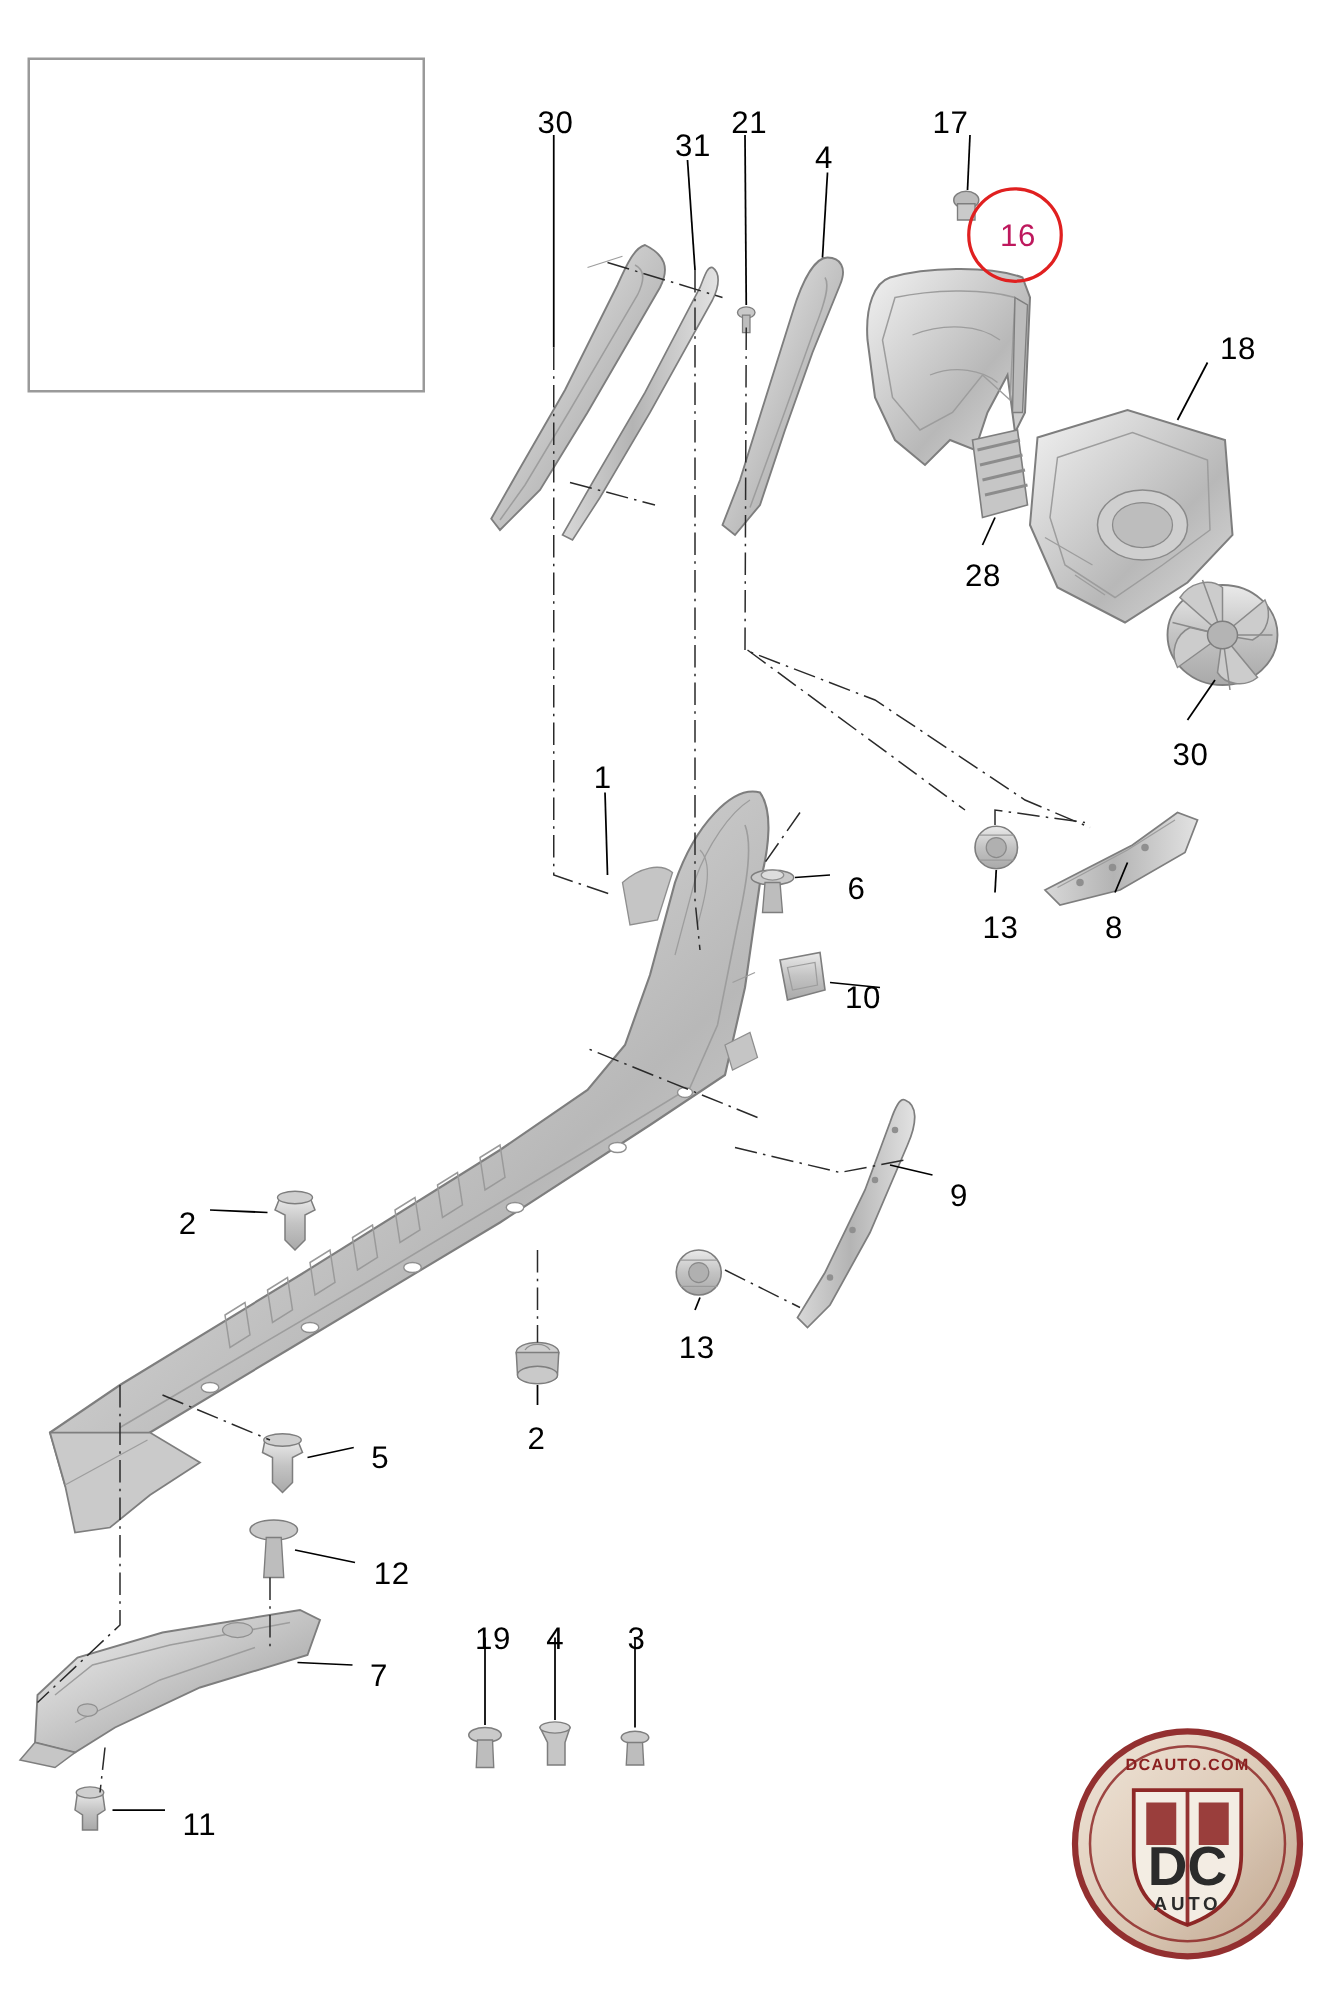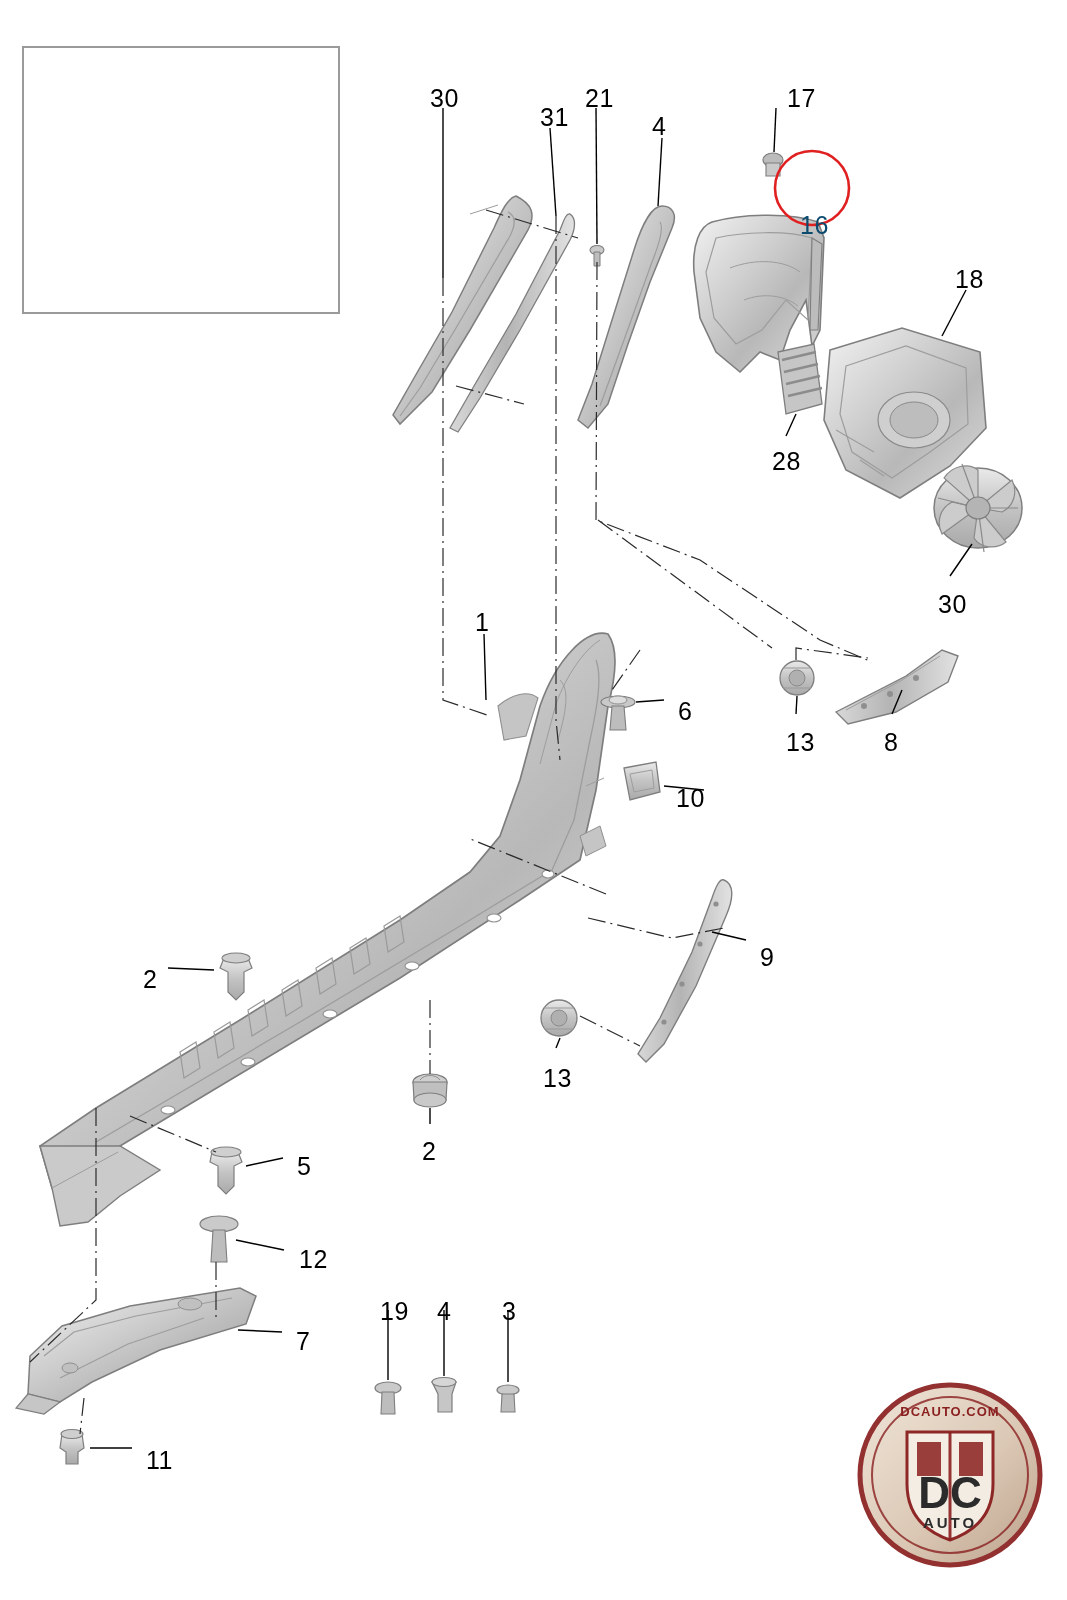--- a/index.html
+++ b/index.html
@@ -24,22 +24,21 @@
     position: absolute;
     font-family: "Liberation Sans", sans-serif;
     font-size: 25px;
     color: #000000;
     font-weight: 400;
     letter-spacing: 0.5px;
     white-space: nowrap;
     user-select: none;
   }
   .callout.highlighted {
-    color: #0c4a6e;
-    margin-top: 36px;
+    color: #be185d;
   }
   .thumb-box {
     position: absolute;
     left: 22px;
     top: 46px;
     width: 318px;
     height: 268px;
     border: 2px solid #9a9a9a;
     background: #ffffff;
     box-sizing: border-box;
@@ -353,23 +352,23 @@
     <path d="M216 1262 L216 1320"></path>
     <path d="M430 1000 L430 1074"></path>
     <path d="M796 660 L796 648 L868 658"></path>
   </g>
 </svg>
 
 <div class="callout" style="left:430px;top:84px">30</div>
 <div class="callout" style="left:540px;top:103px">31</div>
 <div class="callout" style="left:585px;top:84px">21</div>
 <div class="callout" style="left:652px;top:112px">4</div>
-<div class="callout" style="left:787px;top:84px">17</div>
+<div class="callout" style="left:746px;top:84px">17</div>
 <div class="callout highlighted" style="left:800px;top:175px">16</div>
-<div class="callout" style="left:955px;top:265px">18</div>
+<div class="callout" style="left:976px;top:265px">18</div>
 <div class="callout" style="left:772px;top:447px">28</div>
 <div class="callout" style="left:938px;top:590px">30</div>
 <div class="callout" style="left:475px;top:608px">1</div>
 <div class="callout" style="left:678px;top:697px">6</div>
 <div class="callout" style="left:786px;top:728px">13</div>
 <div class="callout" style="left:884px;top:728px">8</div>
 <div class="callout" style="left:676px;top:784px">10</div>
 <div class="callout" style="left:760px;top:943px">9</div>
 <div class="callout" style="left:143px;top:965px">2</div>
 <div class="callout" style="left:543px;top:1064px">13</div>

